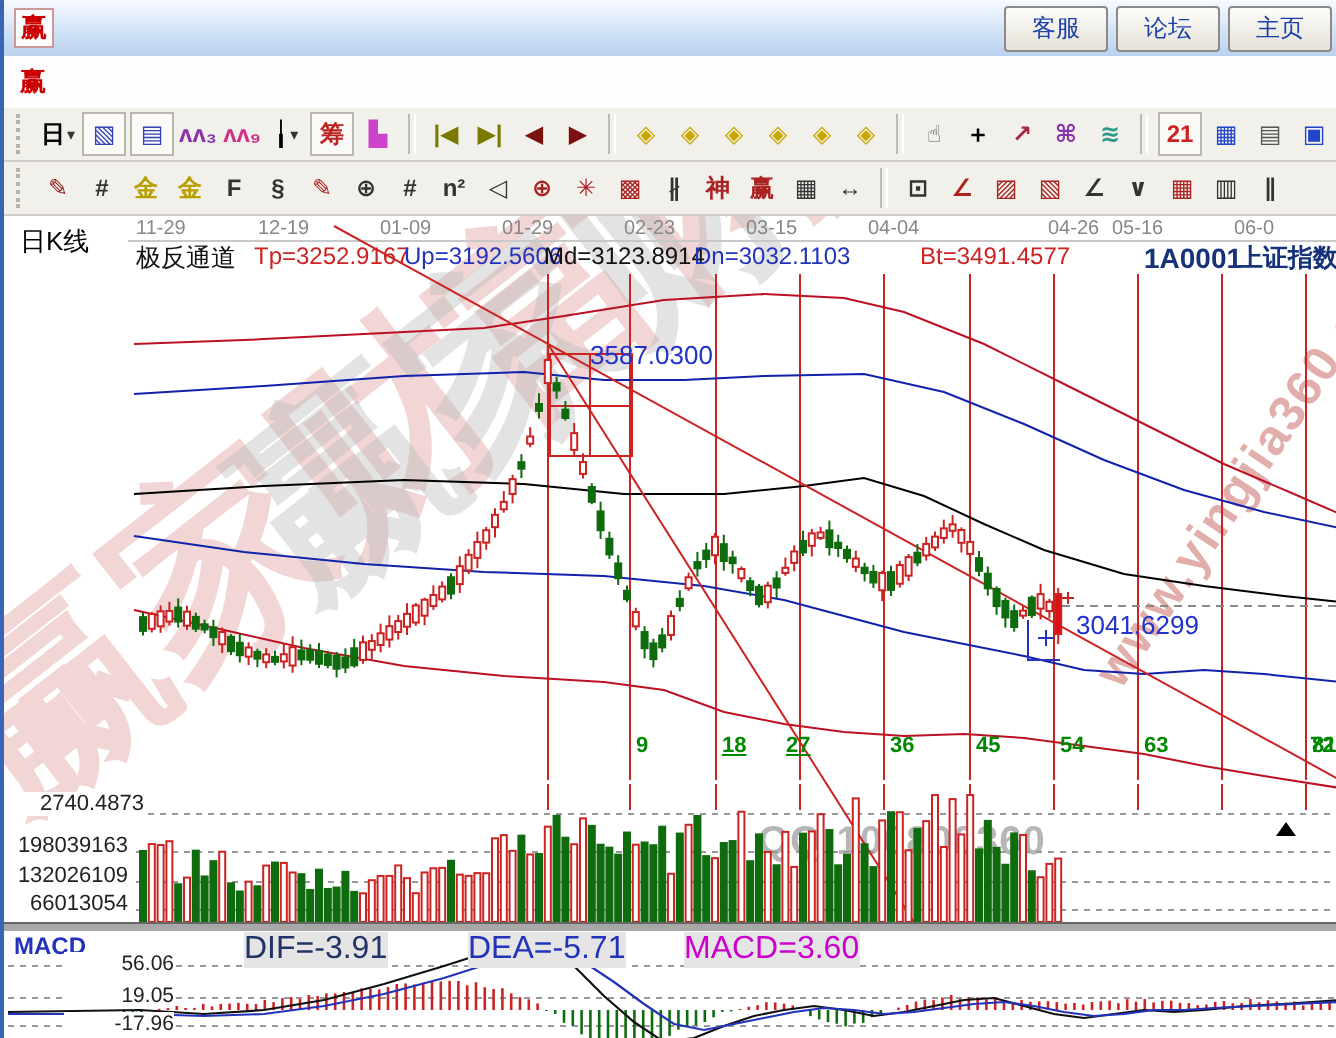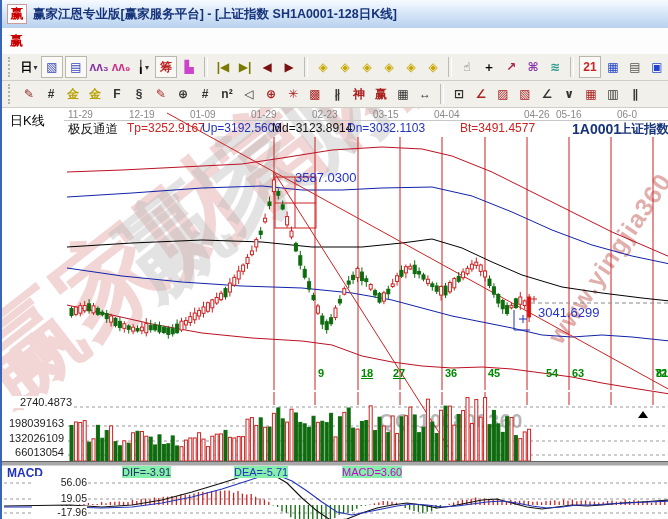--- a/index.html
+++ b/index.html
@@ -49,31 +49,35 @@
   #indicator-name{left:66px;top:13px;font-size:12.5px;color:#111;}
   .ind-val{top:13px;font-size:12px;}
   #symbol-code{left:570px;top:13px;font-size:14px;color:#16337a;font-weight:bold;}
   #symbol-name{left:617px;top:13px;font-size:12.5px;color:#16337a;font-weight:bold;}
   #peak-label{left:293px;top:62px;font-size:13px;color:#2233cc;}
   #last-label{left:536px;top:197px;font-size:13px;color:#2233cc;}
   .gann-num{top:259px;font-size:11px;font-weight:bold;color:#008800;}
   #price-floor{left:4px;top:288px;width:66px;text-align:right;font-size:11px;color:#222;background:#fff;}
   .vol-lab{left:4px;width:58px;text-align:right;font-size:11px;color:#222;background:#fff;}
   #macd-label{left:5px;top:358px;font-size:12px;color:#2233bb;font-weight:bold;background:#fff;}
-  .macd-head{top:358px;font-size:11px;background:#86efac;}
+  .macd-head{top:358px;font-size:16px;background:#e5e5e5;}
   .macd-scale{left:30px;width:55px;text-align:right;font-size:10.5px;color:#222;background:#fff;}
 </style>
 </head>
 <body>
 
 <div id="win">
 
   <div id="titlebar">
     <div id="app-logo">赢</div>
-    <div id="title-text">赢家江恩专业版[赢家服务平台] - [上证指数  SH1A0001-128日K线]</div>
+    <div id="titlebar-buttons">
+        <div class="tb-btn">客服</div>
+        <div class="tb-btn">论坛</div>
+        <div class="tb-btn">主页</div>
+      </div>
   </div>
 
   <div id="menubar">
     <span id="menu-logo">赢</span>
   </div>
 
   <div id="toolbar-row1" class="toolbar">
       <span class="grip"></span>
       <span class="ticon" style="color: rgb(0, 0, 0);">
         <span>日</span>
@@ -784,21 +788,21 @@
     <div id="symbol-code" class="lab">1A0001</div>
     <div id="symbol-name" class="lab">上证指数</div>
     <div id="peak-label" class="lab">3587.0300</div>
     <div id="last-label" class="lab">3041.6299</div>
     <div id="gann-numbers">
         <span class="lab gann-num" style="left: 316px;">9</span>
         <span class="lab gann-num" style="left: 359px; text-decoration: underline;">18</span>
         <span class="lab gann-num" style="left: 391px; text-decoration: underline;">27</span>
         <span class="lab gann-num" style="left: 443px;">36</span>
         <span class="lab gann-num" style="left: 486px;">45</span>
-        <span class="lab gann-num" style="left: 544px; text-align: right;">54</span>
+        <span class="lab gann-num" style="left: 528px; text-align: right;">54</span>
         <span class="lab gann-num" style="left: 570px;">63</span>
         <span class="lab gann-num" style="left: 612px; margin-left: 41px;">72</span>
         <span class="lab gann-num" style="left: 654px;">81</span>
       </div>
     <div id="price-floor" class="lab">2740.4873</div>
     <div id="volume-labels">
         <span class="lab vol-lab" style="top: 309px;">198039163</span>
         <span class="lab vol-lab" style="top: 324px;">132026109</span>
         <span class="lab vol-lab" style="top: 338px;">66013054</span>
       </div>

